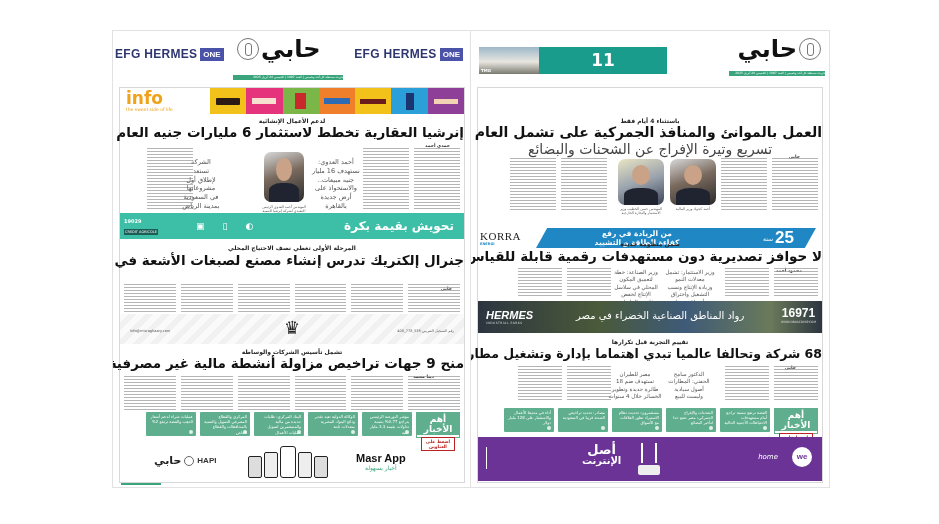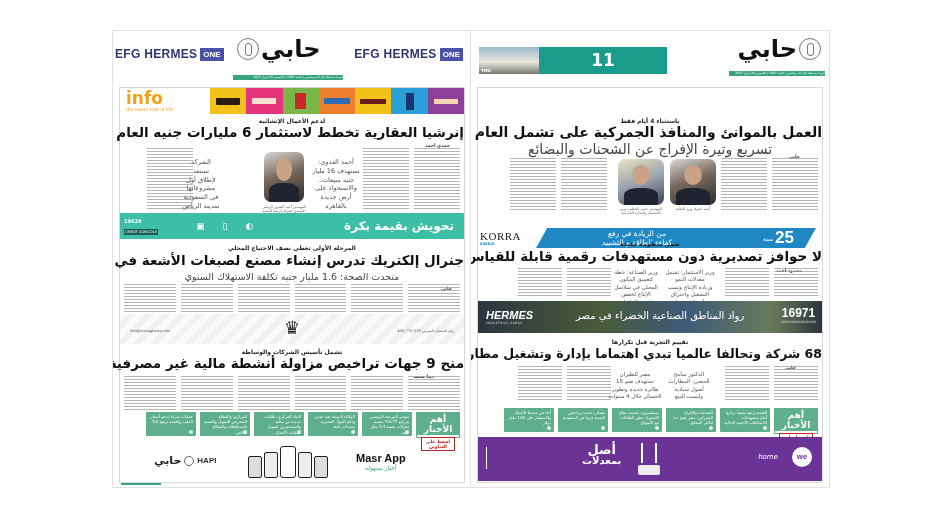--- a/index.html
+++ b/index.html
@@ -120,21 +120,20 @@
       <div style="display:flex; gap:18px; margin-left:16px;">
         <span style="font-size:9px; color:#fff;">▣</span>
         <span style="font-size:9px; color:#fff;">▯</span>
         <span style="font-size:9px; color:#fff;">◐</span>
       </div>
       <div style="flex:1; text-align:right; padding-right:10px; font-size:12px; color:#fff; font-weight:bold; direction:rtl;">تحويش بقيمة بكرة</div>
     </div>
 
     <div class="kicker" style="top:156px;">المرحلة الأولى تغطي نصف الاحتياج المحلي</div>
     <div class="headline" style="top:164px; font-size:13.5px;">جنرال إلكتريك تدرس إنشاء مصنع لصبغات الأشعة في مصر</div>
-    <div class="subhead" style="top:183px; font-size:9.5px;">متحدث الصحة: 1.6 مليار جنيه تكلفة الاستهلاك السنوي</div>
     <div class="byline" style="top:198px; right:12px;">حابي</div>
     <div class="cols" style="top:196px; height:28px;">
       <div class="col"></div>
       <div class="col"></div>
       <div class="col"></div>
       <div class="col"></div>
       <div class="col"></div>
       <div class="col"></div>
     </div>
 
@@ -221,21 +220,21 @@
     <div class="photo" style="top:71px; right:158px; width:46px; height:46px; background:linear-gradient(160deg,#e9e4c4 0%,#9aa3ad 50%,#3a4456 100%);"></div>
     <div class="caption" style="top:119px; right:106px; width:46px;">أحمد كجوك وزير المالية</div>
     <div class="caption" style="top:119px; right:158px; width:46px;">المهندس حسن الخطيب وزير الاستثمار والتجارة الخارجية</div>
 
     <div class="ad" style="top:124px; height:24px; direction:ltr;margin-top:14px;">
       <div style="position:absolute; left:2px; top:4px;">
         <div style="font-family:'Liberation Serif',serif; font-size:11px; color:#222; letter-spacing:0.5px;">KORRA</div>
         <div style="font-size:3.5px; color:#1f88c4; font-weight:bold;">ENERGI</div>
       </div>
       <div style="position:absolute; left:58px; right:6px; top:2px; height:20px; background:#1f88c4; clip-path:polygon(4% 0,100% 0,96% 100%,0 100%);"></div>
-      <div style="position:absolute; left:84px; top:3px; width:150px; text-align:center; color:#fff; direction:rtl; font-weight:normal; line-height:1.2;">
+      <div style="position:absolute; left:84px; top:3px; width:150px; text-align:center; color:#fff; direction:rtl; font-weight:bold; line-height:1.2;">
         <div style="font-size:7.5px;">من الريادة في رفع</div>
         <div style="font-size:7.5px;">كفاءة الطاقة و التشييد</div>
       </div>
       <div style="position:absolute; right:28px; top:2px; color:#fff; display:flex; align-items:center; gap:2px;">
         <span style="font-size:6px;">سنة</span>
         <span style="font-size:17px; font-weight:bold; font-family:'Liberation Sans',sans-serif;">25</span>
       </div>
     </div>
 
     <div class="kicker" style="top:152px;">ضمن منظومة جديدة</div>
@@ -297,21 +296,21 @@
     <div class="news-box" style="top:320px; right:52px; width:50px; height:24px;"><span>الفضة ترتفع بنسبة تراجع أمام مستهدفات الاحتياطات الأجنبية الحالية</span><span class="dot"></span></div>
     <div class="news-box" style="top:320px; right:106px; width:50px; height:24px;"><span>الشحنات والإفراج الجمركي: مصر تضع حدا لتأخير البضائع</span><span class="dot"></span></div>
     <div class="news-box" style="top:320px; right:160px; width:50px; height:24px;"><span>مستثمرون: تحديث نظام الاستيراد تطور العلاقات مع الأسواق</span><span class="dot"></span></div>
     <div class="news-box" style="top:320px; right:214px; width:50px; height:24px;"><span>مصادر: تحديد تراخيص الصحة قريبا في السعودية</span><span class="dot"></span></div>
     <div class="news-box" style="top:320px; right:268px; width:50px; height:24px;"><span>أداء في محيط الأعمال والاستثمار على 128 مليار دولار</span><span class="dot"></span></div>
 
     <div class="ad" style="top:349px; height:44px; background:#6b3396; direction:ltr;">
       <div style="position:absolute; left:8px; top:10px; width:1px; height:22px; background:#fff;"></div>
       <div style="position:absolute; left:104px; top:6px; color:#fff; text-align:center; font-weight:bold; line-height:1;">
         <div style="font-size:13px;">أصل</div>
-        <div style="font-size:10px;">بمعدلات</div>
+        <div style="font-size:10px;">الإنترنت</div>
       </div>
       <div style="position:absolute; left:160px; top:6px; width:22px; height:32px;">
         <div style="position:absolute; left:3px; top:0; width:2px; height:20px; background:#fff;"></div>
         <div style="position:absolute; right:3px; top:0; width:2px; height:20px; background:#fff;"></div>
         <div style="position:absolute; left:0; bottom:0; width:22px; height:10px; background:#eee; border-radius:2px;"></div>
       </div>
       <div style="position:absolute; right:44px; top:16px; font-size:7px; color:#fff; font-style:italic;">home</div>
       <div style="position:absolute; right:10px; top:10px; width:20px; height:20px; border-radius:50%; background:#fff; color:#6b3396; font-size:8px; font-weight:bold; text-align:center; line-height:20px; font-family:'Liberation Sans',sans-serif;">we</div>
     </div>
   </div>

